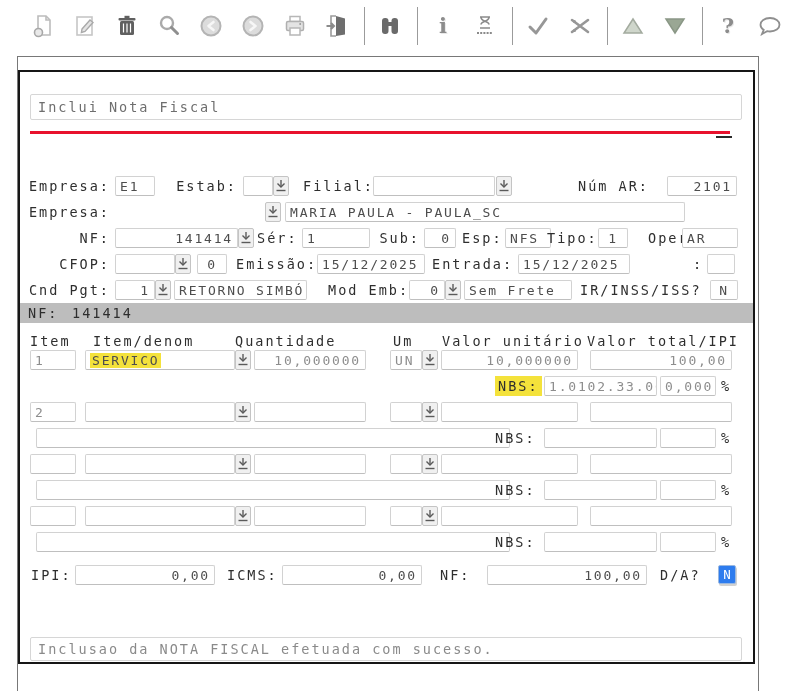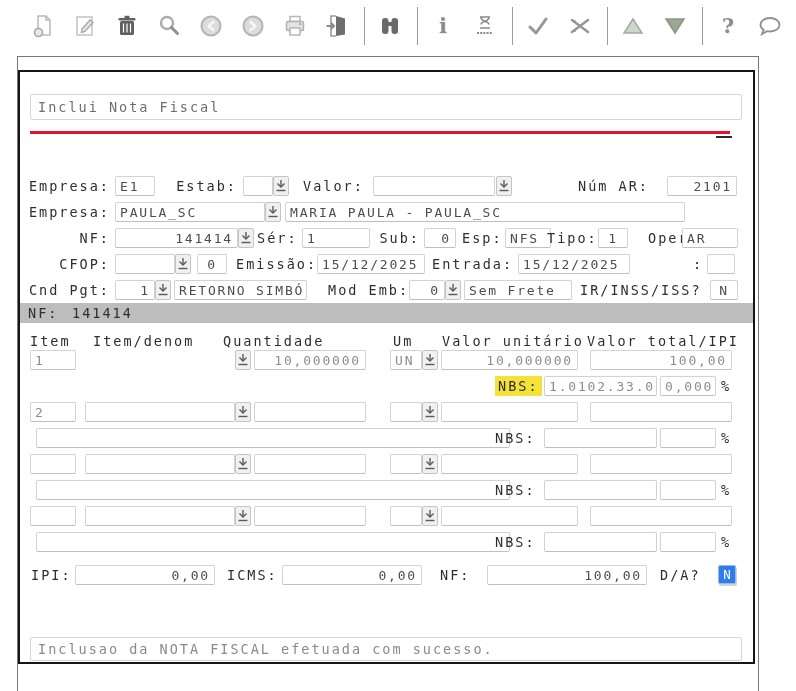--- a/index.html
+++ b/index.html
@@ -177,34 +177,33 @@
   <span class="lbl lr" style="left:132px;top:104px;width:85px">Estab:</span>
   <div class="fld" style="left:223px;top:104px;width:30px"></div>
   <div class="dd" style="left:253px;top:104px">
       <svg width="10" height="12" viewBox="0 0 10 12">
         <path d="M5 0v6" stroke="#5a5a5a" stroke-width="1.4"></path>
         <path d="M1.5 3.5L5 7l8.5-3.5" fill="none" stroke="none"></path>
         <path d="M1.5 3.5L5 7l3.5-3.5" fill="none" stroke="#5a5a5a" stroke-width="1.4"></path>
         <path d="M0.5 10.5h9" stroke="#5a5a5a" stroke-width="1.4"></path>
       </svg>
     </div>
-  <span class="lbl lr" style="left:283px;top:104px;width:60px">Valor:</span>
+  <span class="lbl lr" style="left:283px;top:104px;width:60px">Filial:</span>
   <div class="fld" style="left:353px;top:104px;width:122px"></div>
   <div class="dd" style="left:476px;top:104px">
       <svg width="10" height="12" viewBox="0 0 10 12">
         <path d="M5 0v6" stroke="#5a5a5a" stroke-width="1.4"></path>
         <path d="M1.5 3.5L5 7l3.5-3.5" fill="none" stroke="#5a5a5a" stroke-width="1.4"></path>
         <path d="M0.5 10.5h9" stroke="#5a5a5a" stroke-width="1.4"></path>
       </svg>
     </div>
   <span class="lbl lr" style="left:558px;top:104px;width:70px">Núm AR:</span>
   <div class="fld r" style="left:647px;top:104px;width:70px">2101</div>
 
   <span class="lbl lr" style="left:5px;top:130px;width:85px">Empresa:</span>
-  <div class="fld" style="left:95px;top:130px;width:150px">PAULA_SC</div>
   <div class="dd" style="left:245px;top:130px">
       <svg width="10" height="12" viewBox="0 0 10 12">
         <path d="M5 0v6" stroke="#5a5a5a" stroke-width="1.4"></path>
         <path d="M1.5 3.5L5 7l3.5-3.5" fill="none" stroke="#5a5a5a" stroke-width="1.4"></path>
         <path d="M0.5 10.5h9" stroke="#5a5a5a" stroke-width="1.4"></path>
       </svg>
     </div>
   <div class="fld" style="left:265px;top:130px;width:400px">MARIA PAULA - PAULA_SC</div>
 
   <span class="lbl lr" style="left:5px;top:156px;width:85px">NF:</span>
@@ -267,26 +266,27 @@
   <span class="lbl" style="left:560px;top:208px;width:126px">IR/INSS/ISS?</span>
   <div class="fld c" style="left:690px;top:208px;width:28px">N</div>
 
   <div class="graybar">
     <span class="gl">NF:</span>
     <span class="gv">141414</span>
   </div>
 
   <span class="lbl" style="left:10px;top:259px">Item</span>
   <span class="lbl" style="left:73px;top:259px">Item/denom</span>
-  <span class="lbl" style="left:203px;top:259px">Quantidade</span>
+  <span class="lbl" style="left:215px;top:259px">Quantidade</span>
   <span class="lbl" style="left:373px;top:259px">Um</span>
   <span class="lbl" style="left:567px;top:259px">Valor total/IPI</span>
   <span class="lbl" style="left:422px;top:259px">Valor unitário</span>
 
   <div class="fld mut" style="left:10px;top:278px;width:46px">1</div>
+  <div class="fld" style="left:65px;top:278px;width:150px"><span class="mark">SERVICO</span></div>
   <div class="dd" style="left:215px;top:278px">
       <svg width="10" height="12" viewBox="0 0 10 12">
         <path d="M5 0v6" stroke="#5a5a5a" stroke-width="1.4"></path>
         <path d="M1.5 3.5L5 7l3.5-3.5" fill="none" stroke="#5a5a5a" stroke-width="1.4"></path>
         <path d="M0.5 10.5h9" stroke="#5a5a5a" stroke-width="1.4"></path>
       </svg>
     </div>
   <div class="fld r mut" style="left:234px;top:278px;width:112px">10,000000</div>
   <div class="fld mut" style="left:370px;top:278px;width:32px">UN</div>
   <div class="dd" style="left:402px;top:278px">

